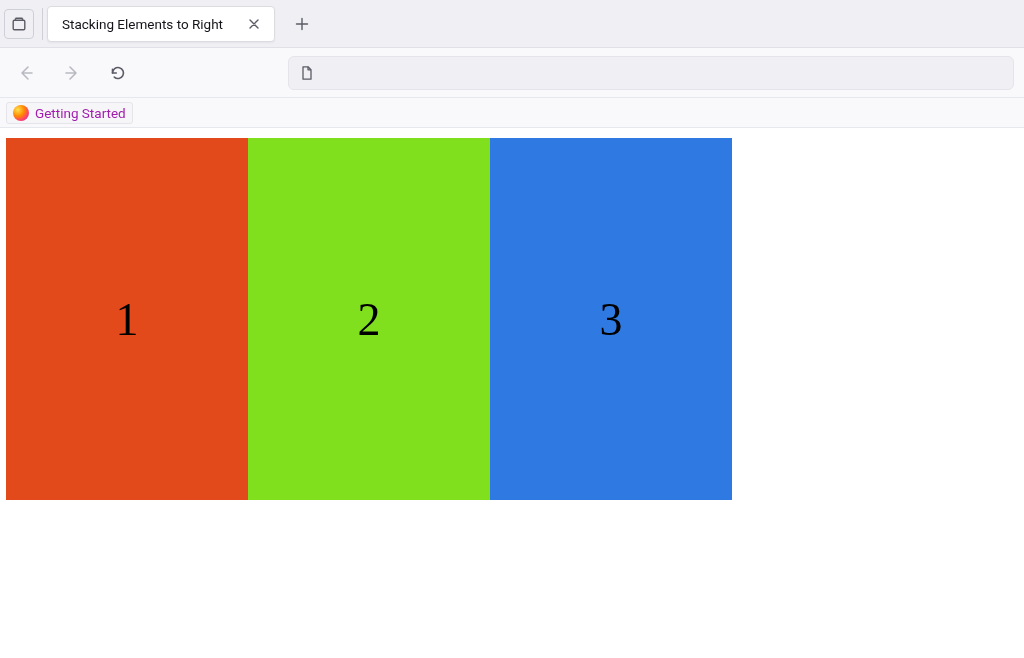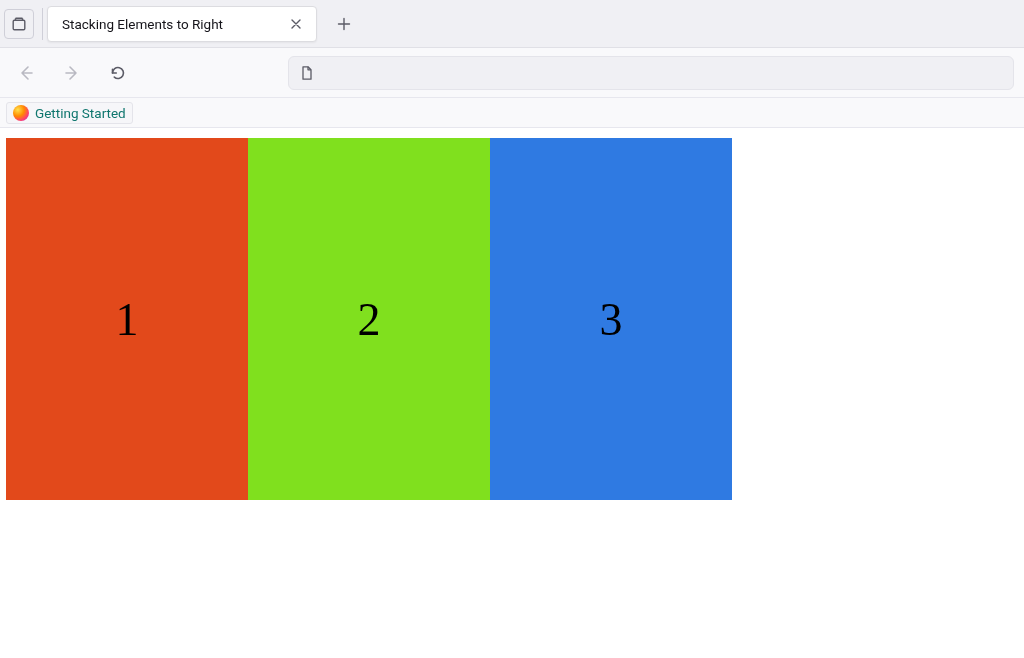--- a/index.html
+++ b/index.html
@@ -17,21 +17,21 @@
     }
     .recent-btn {
       width: 30px; height: 30px;
       display: flex; align-items: center; justify-content: center;
       color: #5b5b66; border: 1px solid #cfcfd8; border-radius: 4px;
       margin-right: 6px; background: #f0f0f4;
     }
     .tab-sep { width: 1px; height: 32px; background: #cfcfd8; margin: 0 4px 0 2px; }
     .tab {
       height: 36px;
-      width: 270px;
+      width: 228px;
       background: #fff;
       border: 1px solid #dcdce0;
       border-radius: 4px;
       display: flex; align-items: center;
       padding: 0 10px 0 14px;
       font-size: 13.5px; color: #15141a;
       box-shadow: 0 1px 2px rgba(0,0,0,.05);
     }
     .tab-title { flex: 1; white-space: nowrap; overflow: hidden; text-overflow: ellipsis; }
     .tab-close { width: 20px; height: 20px; display: flex; align-items: center; justify-content: center; color: #5b5b66; border-radius: 3px; }
@@ -72,21 +72,21 @@
       height: 30px;
       background: #f9f9fb;
       border-bottom: 1px solid #e7e7ee;
       display: flex; align-items: center;
       padding: 0 6px;
     }
     .bookmark-item {
       display: flex; align-items: center; gap: 6px;
       padding: 2px 6px; border: 1px solid #e4e4ea;
       border-radius: 3px;
-      font-size: 13.5px; color: #0f766e; background: #f6f6f9;
+      font-size: 13.5px; color: #a21caf; background: #f6f6f9;
     }
     .ff-logo {
       width: 16px; height: 16px; border-radius: 50%;
       background: radial-gradient(circle at 30% 30%, #ffe14d 0%, #ff8a00 40%, #ff3d6e 70%, #7b2ff7 100%);
     }
     
     
     .viewport { width: 100%; height: calc(658px - 48px - 50px - 30px); background: #fff; padding: 10px 0 0 6px; }
     .row { display: flex; }
     .box {

